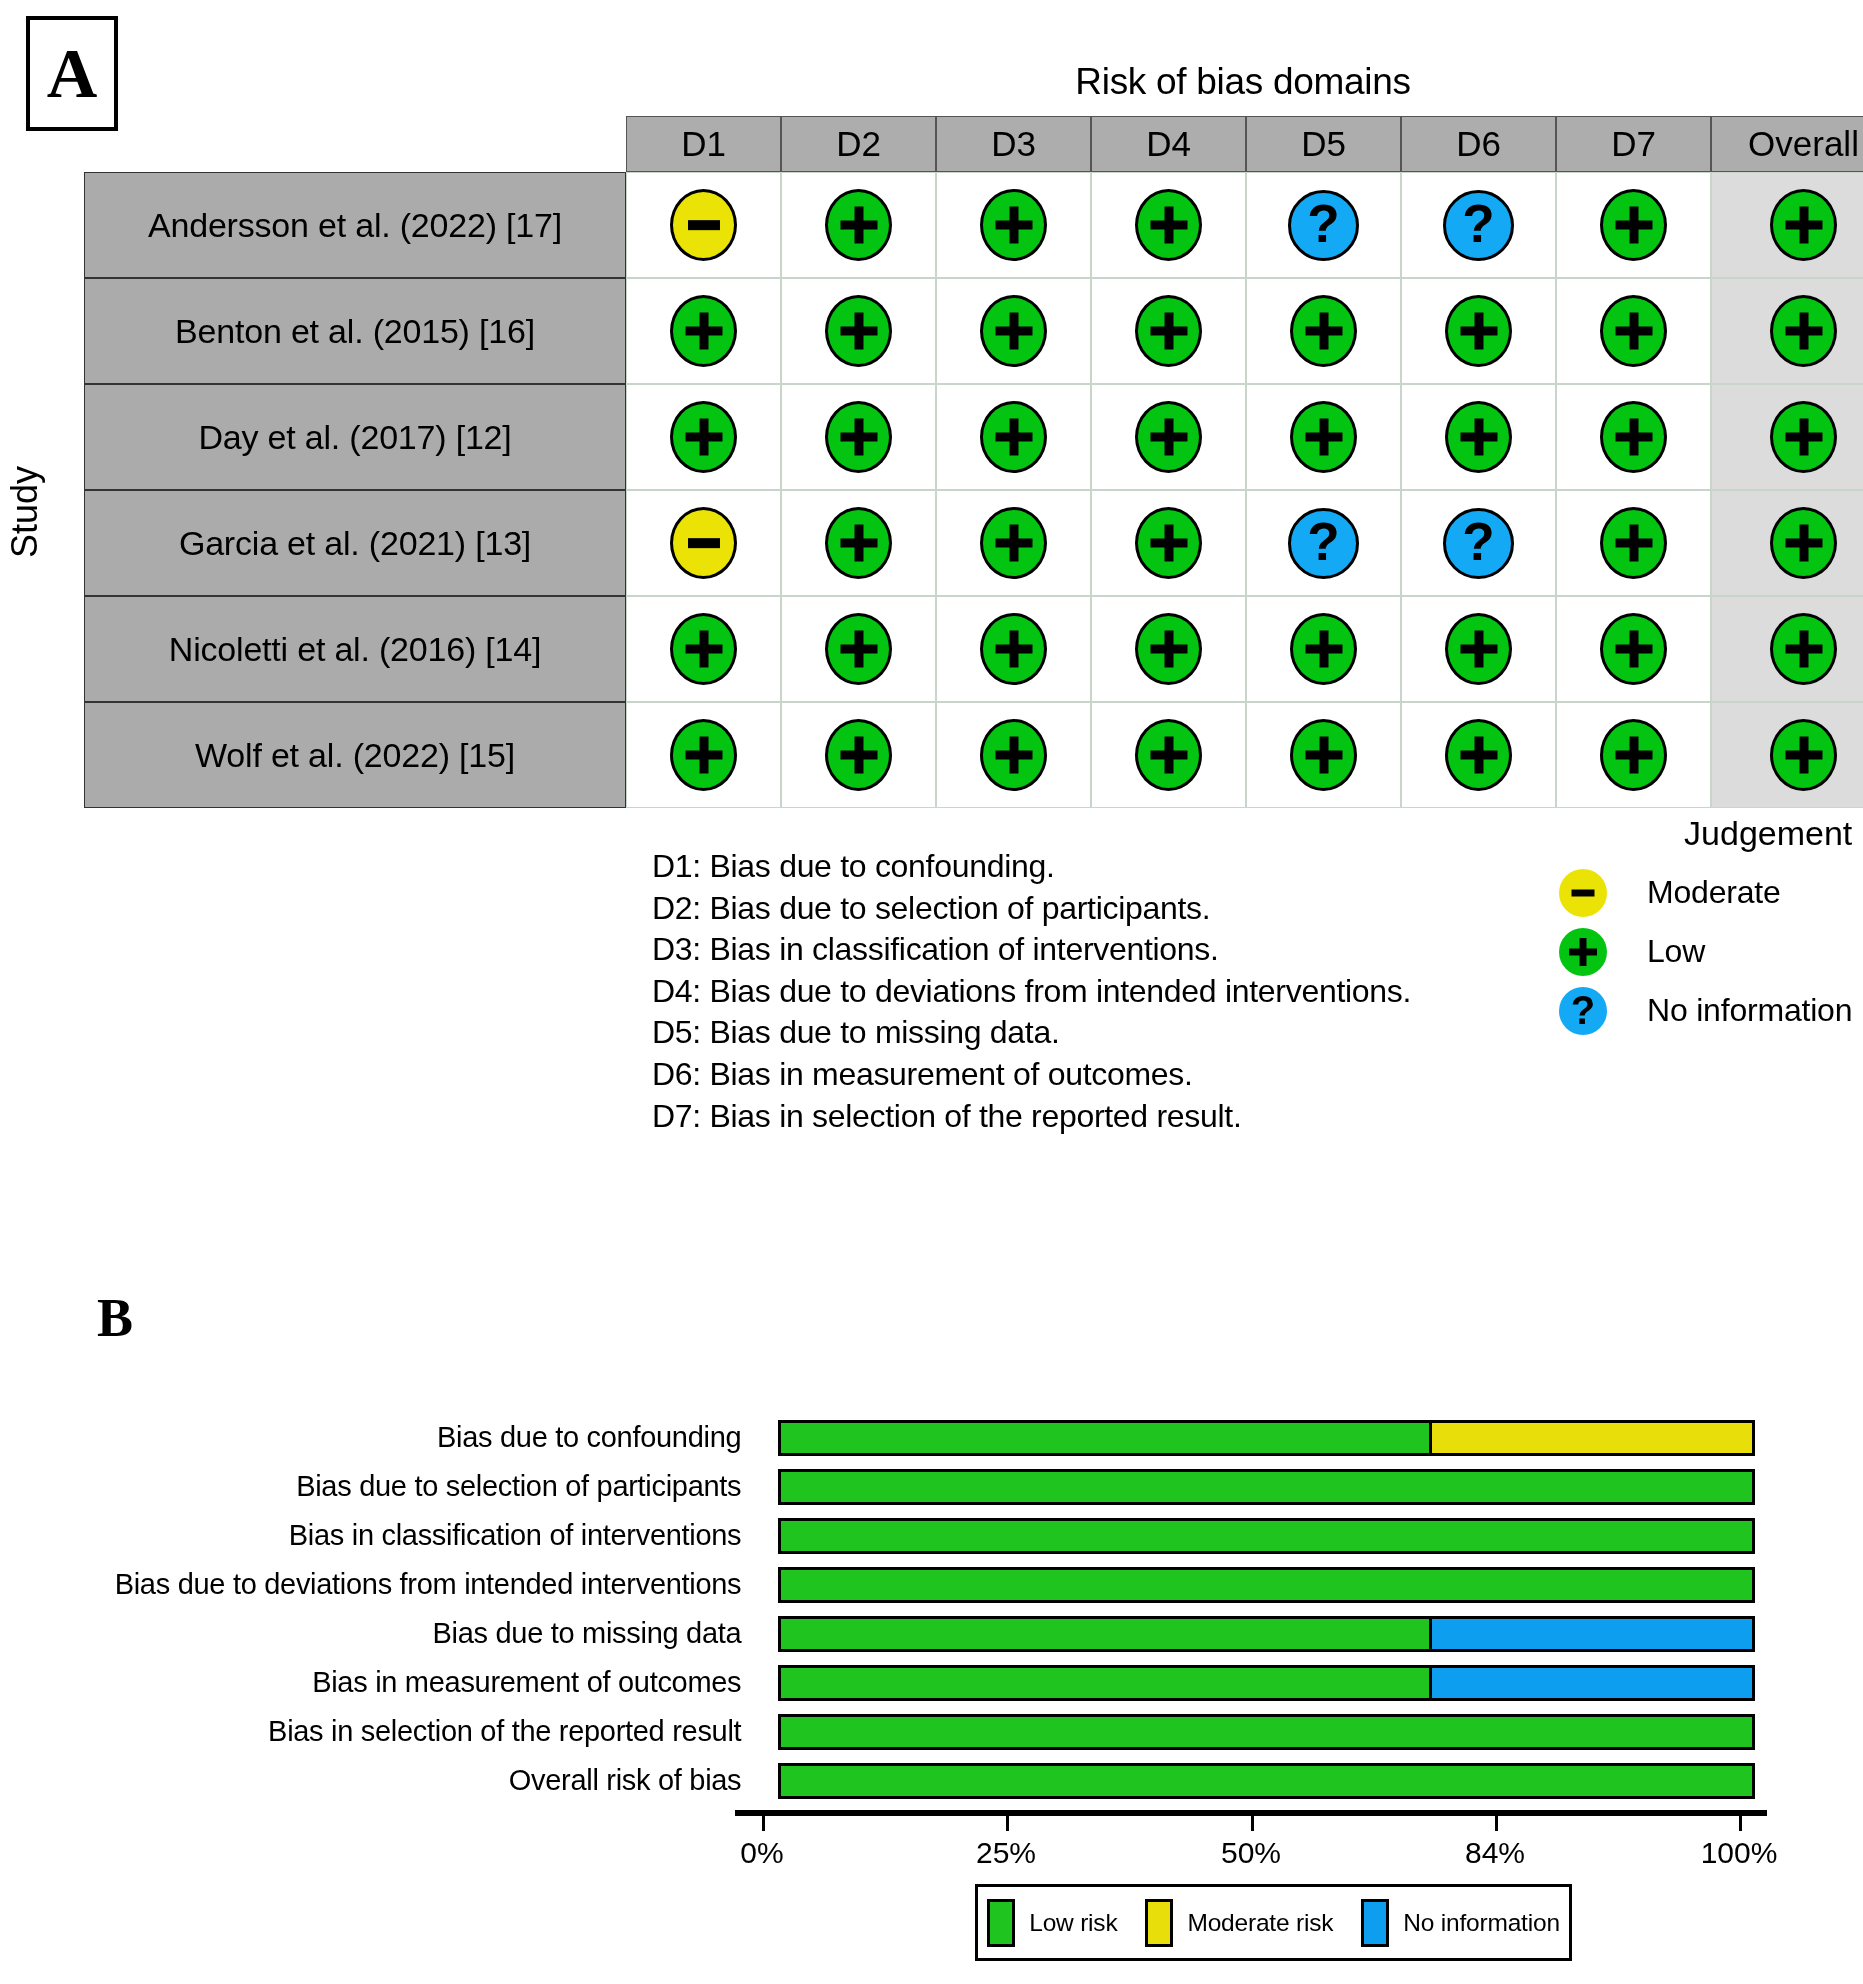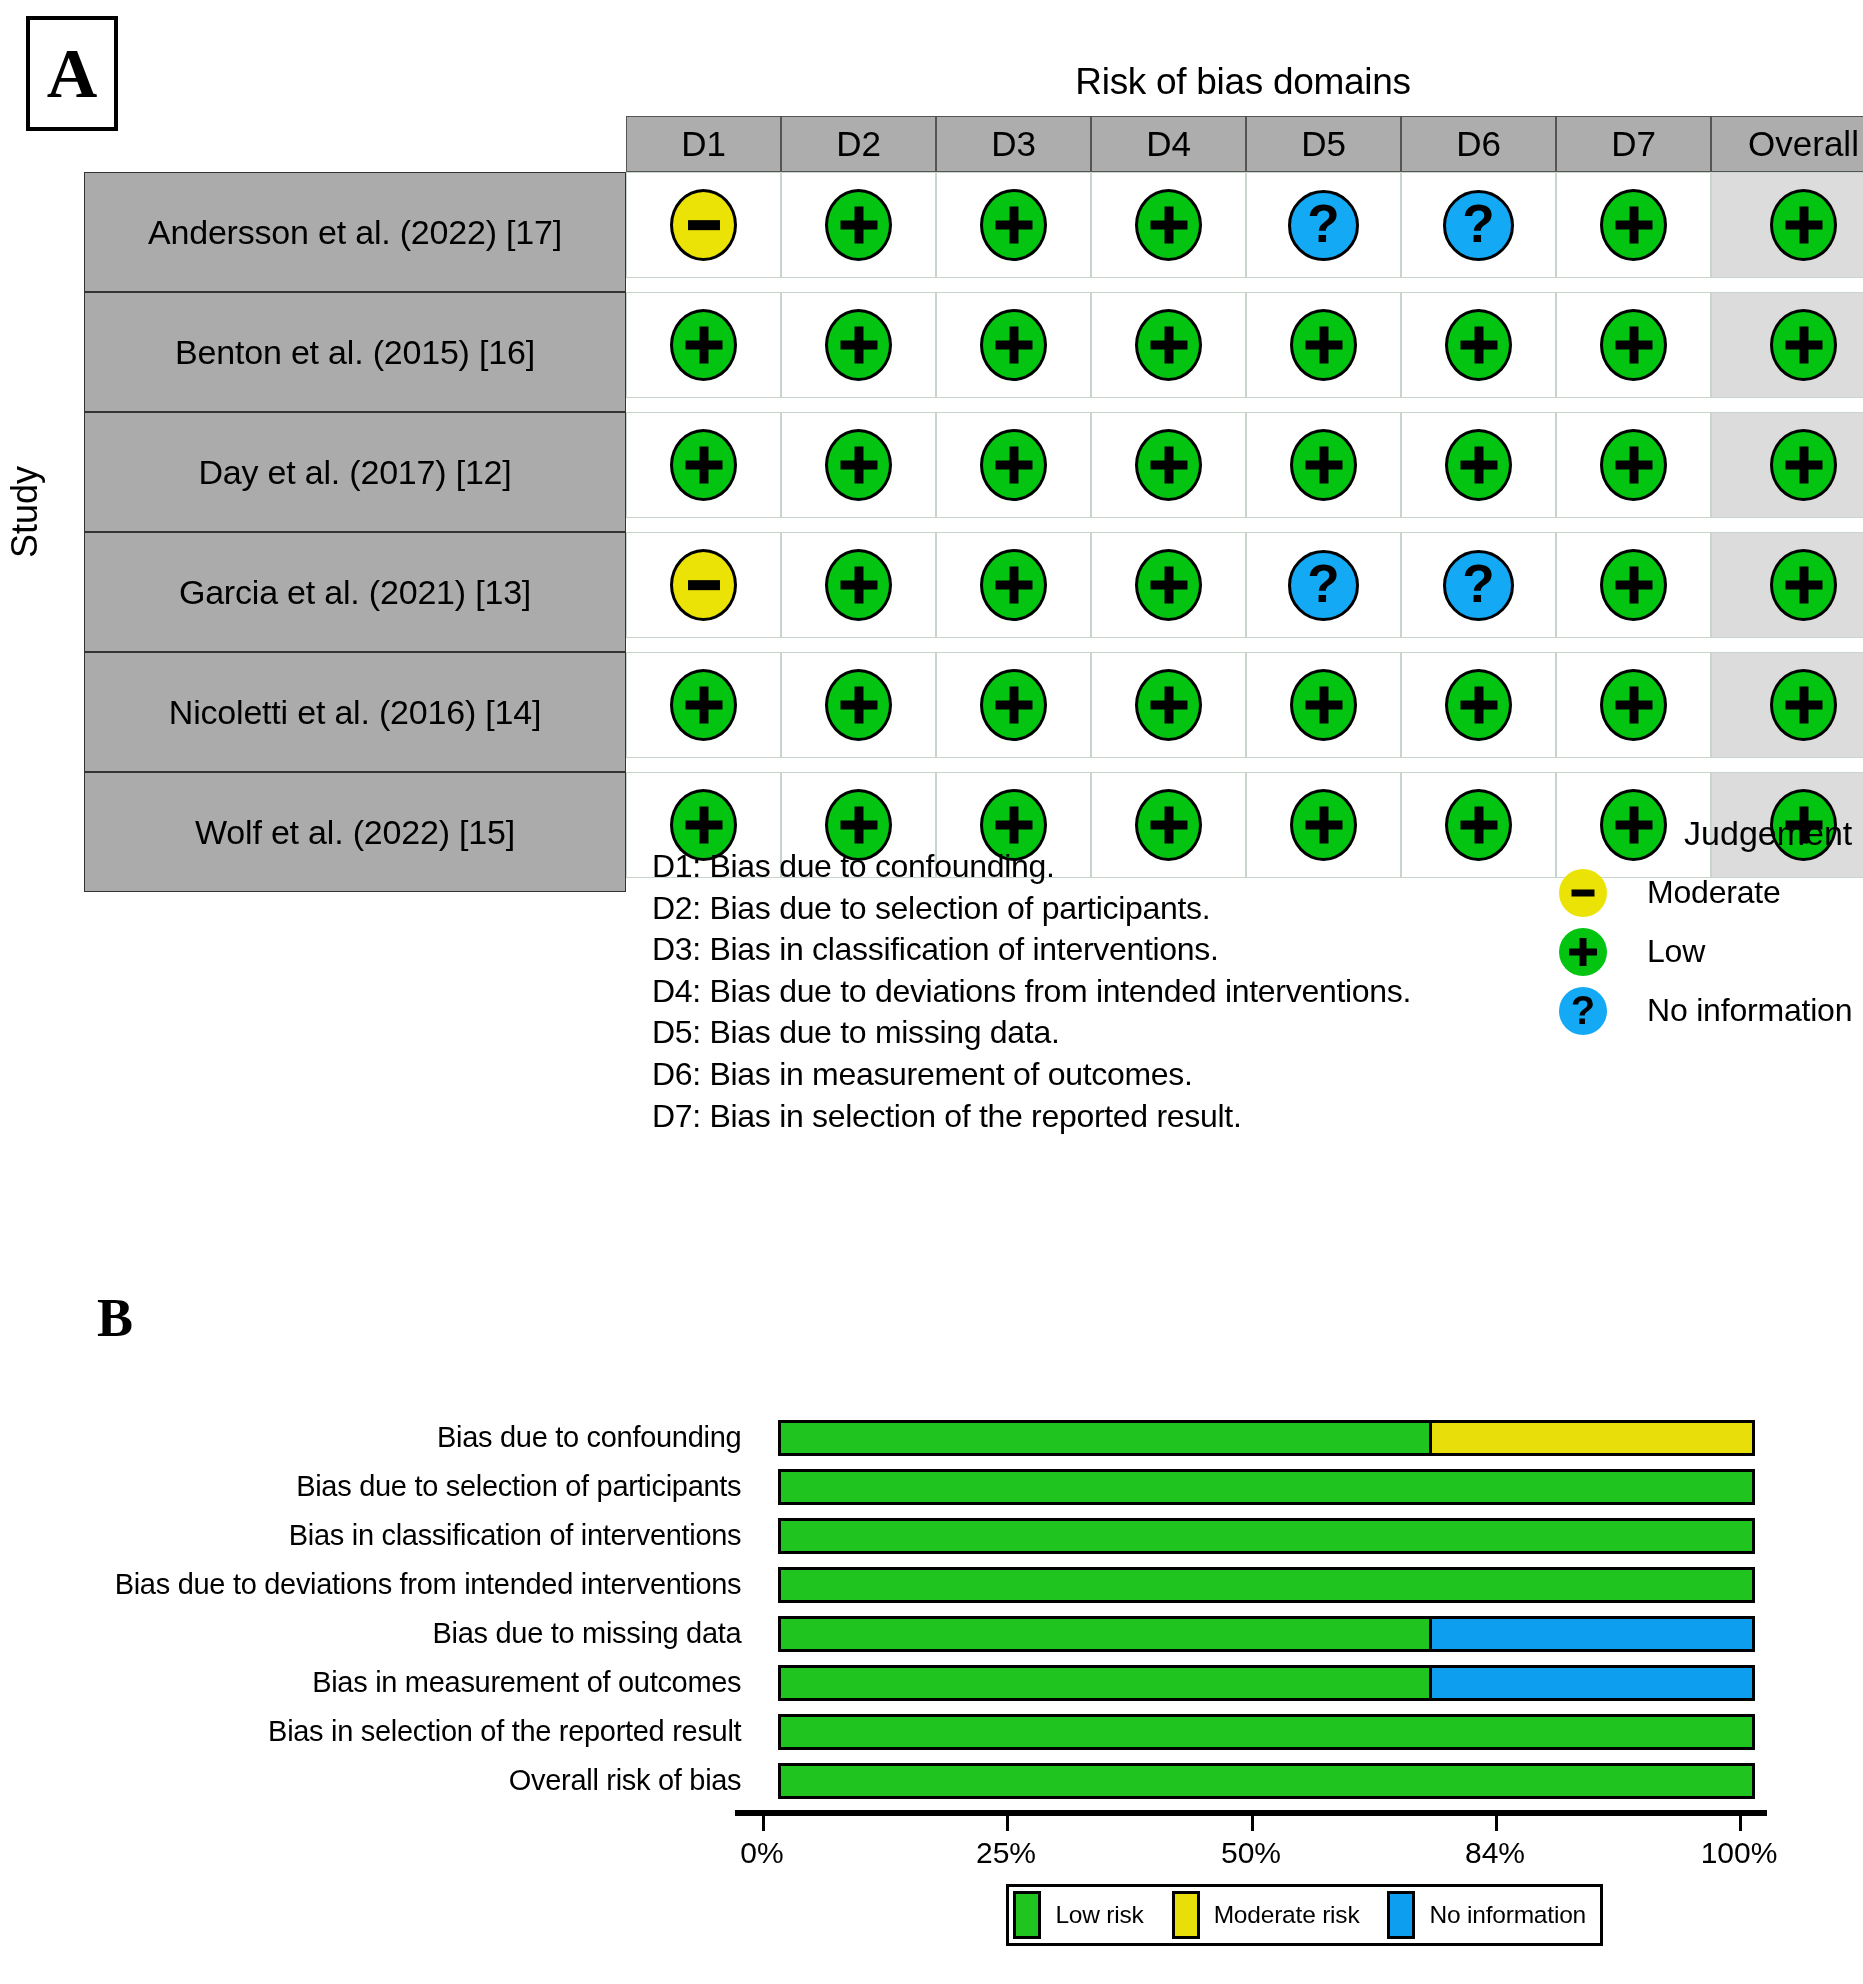--- a/index.html
+++ b/index.html
@@ -30,21 +30,21 @@
   
   #study-axis-label{
     position:absolute;left:-40px;top:491px;width:129px;text-align:center;
     font-size:36px;transform:rotate(-90deg);transform-origin:center center;
   }
 
   
   #rob-table{position:absolute;left:84px;top:116px;}
   .rob-row{display:flex;align-items:stretch;}
   .study-cell{
-    width:542px;height:120px;box-sizing:border-box;
+    width:542px;height:106px;box-sizing:border-box;
     background:#ababab;border:1.9px solid #333;
     display:flex;align-items:center;justify-content:center;
     font-size:34px;letter-spacing:-0.2px;
   }
   .spacer-cell{width:542px;height:56px;}
   .hdr-cell{
     width:155px;height:56px;box-sizing:border-box;
     background:#adadad;border:1.9px solid #555;border-left-width:1.3px;border-right-width:1.3px;
     display:flex;align-items:center;justify-content:center;
     font-size:35px;
@@ -124,23 +124,23 @@
   .seg + .seg{border-left:3.2px solid #000;box-sizing:border-box;}
 
   
   #xaxis{position:absolute;left:762px;top:584px;width:977px;}
   #xaxis .line{position:absolute;left:-27px;top:0;width:1032px;height:5.8px;background:#000;}
   #xaxis .tick{position:absolute;top:5.8px;width:3.2px;height:15.5px;background:#000;}
   #xaxis .tlabel{position:absolute;top:26px;font-size:30px;transform:translateX(-50%);white-space:nowrap;}
 
   
   #bar-legend{
-    position:absolute;left:1006px;top:658px;width:597px;height:62px;
+    position:absolute;left:975px;top:658px;width:597px;height:77px;
     border:3.2px solid #000;background:#fff;box-sizing:border-box;
-    display:flex;align-items:center;justify-content:flex-end;gap:0;
+    display:flex;align-items:center;justify-content:center;gap:0;
   }
   .blg-item{display:flex;align-items:center;margin:0 14px;}
   .blg-swatch{width:28px;height:48px;border:3.9px solid #000;box-sizing:border-box;}
   .blg-swatch.low{background:#1fc41f;}
   .blg-swatch.moderate{background:#e8de0a;}
   .blg-swatch.noinfo{background:#0d9ef0;}
   .blg-text{font-size:24.5px;margin-left:14px;letter-spacing:-0.2px;white-space:nowrap;}
 </style>
 </head>
 <body>

